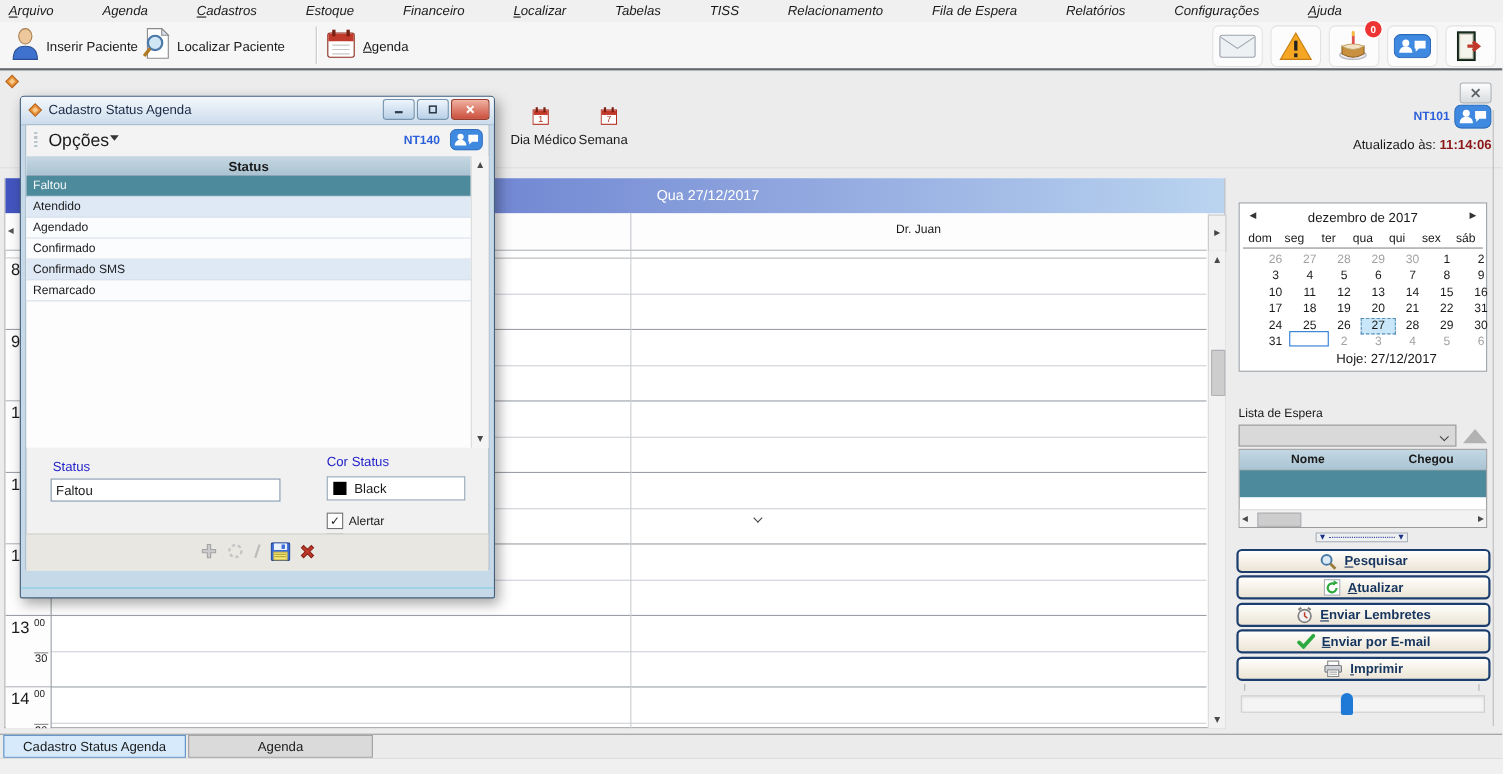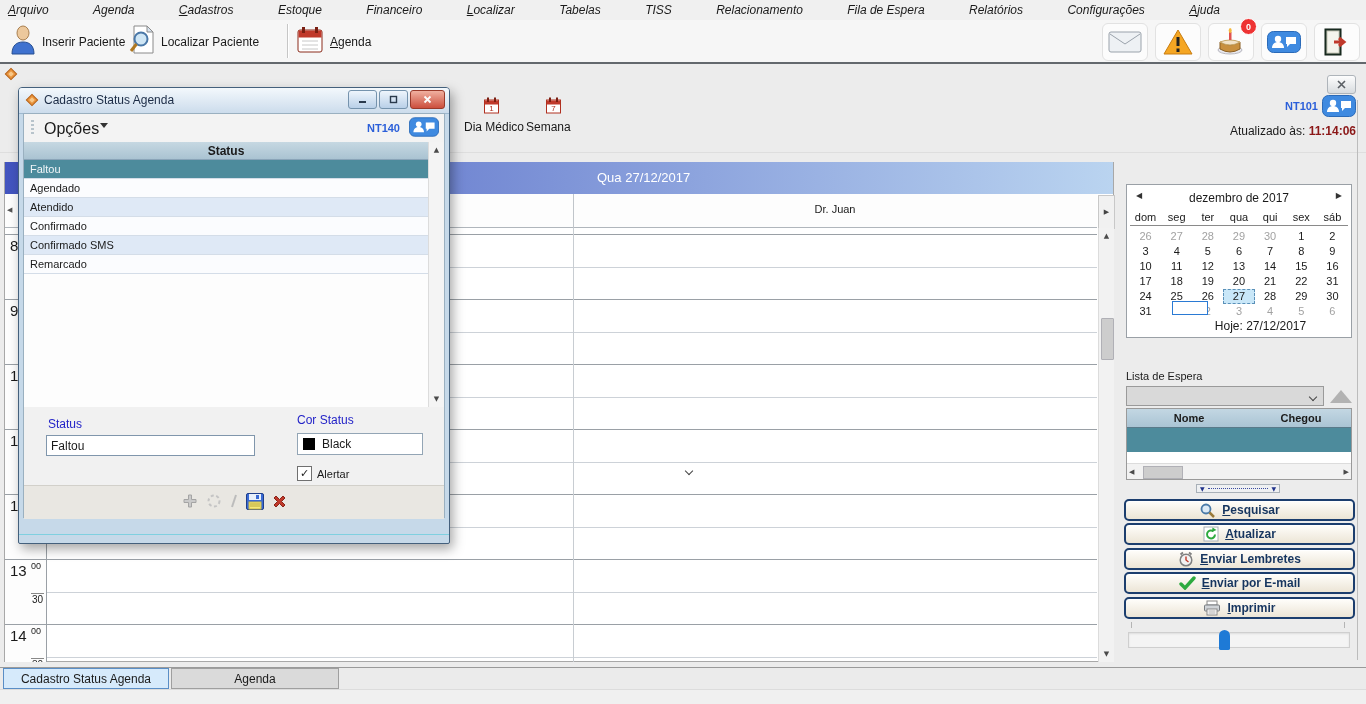--- a/index.html
+++ b/index.html
@@ -54,21 +54,21 @@
   .sarrow{font-family:"DejaVu Sans",sans-serif;font-size:7px;color:#4a4a4a;display:flex;align-items:center;justify-content:center;height:16px;}
   .vthumb{position:absolute;left:2px;top:90px;width:11px;height:40px;background:#cdcdcd;border:1px solid #b0b0b6;border-radius:1px;}
   .vscroll .dn{position:absolute;bottom:0;left:0;width:100%;}
 
   
   .calbox{position:absolute;left:1126px;top:120px;width:226px;height:154px;background:#fff;border:1px solid #9aa0a6;box-sizing:border-box;}
   .cal-title{position:absolute;left:0;top:6px;width:100%;text-align:center;font-size:12px;}
   .cal-nav{position:absolute;top:6px;font-size:8px;color:#333;font-family:"DejaVu Sans",sans-serif;cursor:default;}
   .cal-dow{position:absolute;left:3px;top:26px;width:218px;display:grid;grid-template-columns:repeat(7,1fr);border-bottom:1px solid #8a8a8a;padding-bottom:2px;}
   .dow{text-align:center;font-size:11px;}
-  .cal-grid{position:absolute;left:3px;top:44px;width:218px;display:grid;grid-template-columns:repeat(7,1fr);grid-auto-rows:15px;}
+  .cal-grid{position:absolute;left:17px;top:44px;width:218px;display:grid;grid-template-columns:repeat(7,1fr);grid-auto-rows:15px;}
   .cal-day{text-align:center;font-size:11px;line-height:15px;color:#1a1a1a;cursor:default;}
   .cal-day.out{color:#a2a2a2;}
   .cal-day.today{background:#c9e7f8;outline:1px dashed #5a90b8;outline-offset:-1px;}
   .hoje-row{position:absolute;left:0;bottom:4px;width:100%;display:flex;align-items:center;justify-content:center;gap:7px;}
   .hoje-box{width:34px;height:12px;border:1px solid #2a7ad4;background:#fff;}
   .hoje-label{font-size:12px;margin-top:36px;}
 
   .wl-label{position:absolute;left:1126px;top:306px;font-size:11px;}
   .wl-combo{position:absolute;left:1126px;top:322px;width:198px;height:20px;background:#d9d9d9;border:1px solid #9a9a9a;box-sizing:border-box;}
   .combo-chev{position:absolute;right:6px;top:7px;width:7px;height:7px;}
@@ -594,22 +594,22 @@
                 <path d="M5 17 c0 -4 3 -6 6 -6 s6 2 6 6 z" fill="#fff"></path>
                 <path d="M19 6 h10 v7 h-6 l-3 3 v-3 h-1 z" fill="#fff"></path>
               </svg>
           </span>
         </div>
         <div class="slist">
           <div class="slist-head">Status</div>
           <div class="list-rows">
 
           <div class="lrow sel">Faltou</div>
+              <div class="lrow even">Atendido</div>
               <div class="lrow odd">Agendado</div>
-              <div class="lrow even">Atendido</div>
               <div class="lrow odd">Confirmado</div>
               <div class="lrow even">Confirmado SMS</div>
               <div class="lrow odd">Remarcado</div>
             </div>
           <div class="slist-scroll">
             <div class="sarrow">▲</div>
             <div class="sarrow" style="position:absolute;bottom:0;width:100%;">▼</div>
           </div>
         </div>
         <div class="dlg-form">

